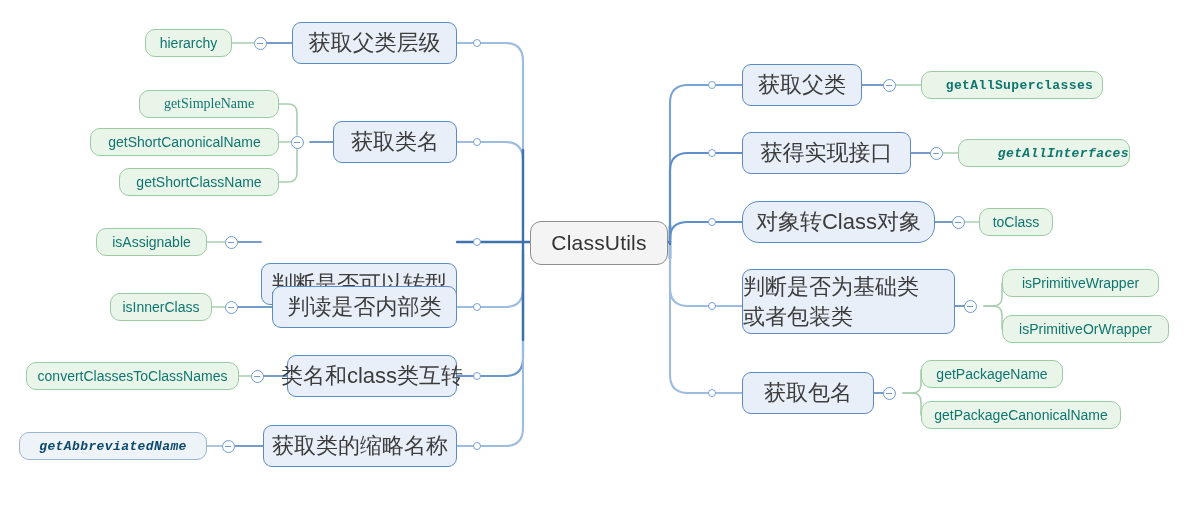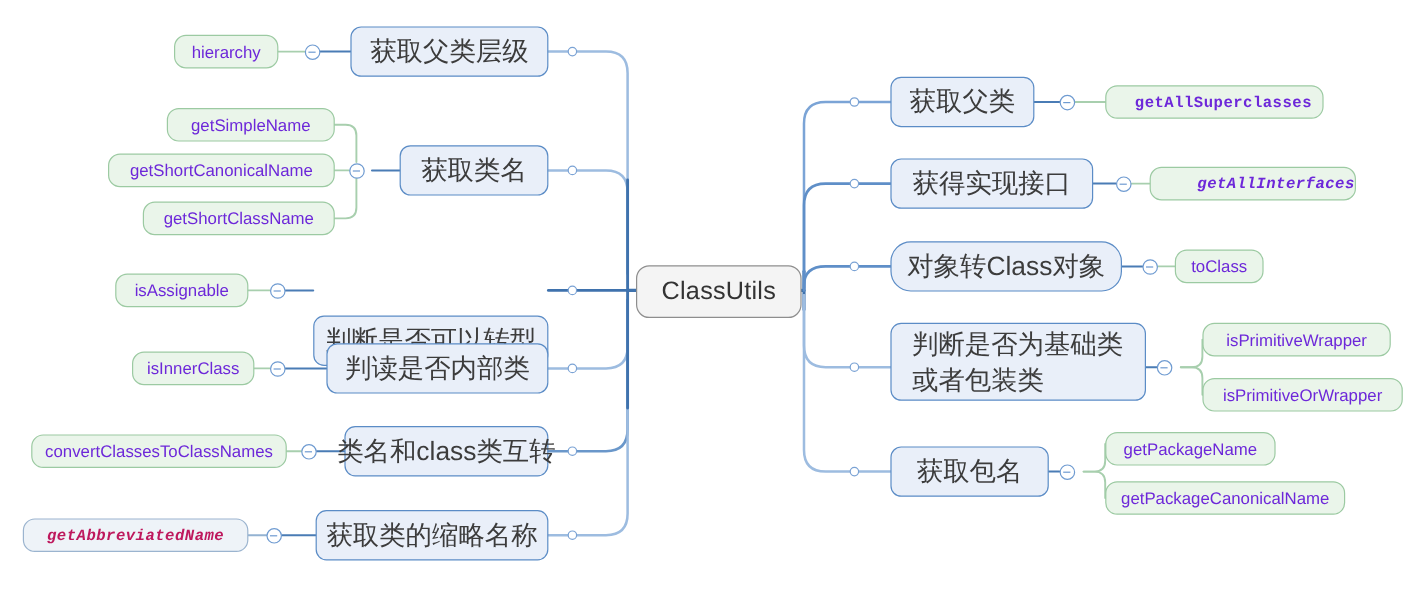--- a/index.html
+++ b/index.html
@@ -44,38 +44,38 @@
   
   .node.blue {
     background: #e9eff9;
     border: 1.3px solid #5b8cc6;
     border-radius: 9px;
     color: #3c3c3c;
     font-size: 22px;
   }
   .node.blue.two-line {
     justify-content: flex-start;
-    padding-left: 17px;
+    padding-left: 0;
     line-height: 1.32;
     text-align: left;
   }
   
   .node.green {
     background: #eaf5ea;
     border: 1.1px solid #9ccaa2;
     border-radius: 10px;
-    color: #6d28d9;
+    color: #0f766e;
     font-size: 14px;
   }
   
   .node.paleblue {
     background: #eef3f8;
     border: 1.1px solid #9bb4cf;
     border-radius: 10px;
-    color: #be185d;
+    color: #0c4a6e;
     font-size: 14px;
   }
   .mono {
     font-family: "Liberation Mono", "DejaVu Sans Mono", monospace;
     font-weight: bold;
     font-size: 13px;
     letter-spacing: .4px;
   }
   .mono.italic { font-style: italic; }
 
@@ -218,21 +218,21 @@
     <span>类名和class类互转</span>
   </div>
   <div class="node blue" style="left:263px; top:425px; width:194px; height:42px;">
     <span>获取类的缩略名称</span>
   </div>
 
   <div class="node green" style="left:145px; top:29px; width:87px; height:28px;">
     <span>hierarchy</span>
   </div>
 
-  <div class="node green" style="left:139px; top:90px; width:140px; height:28px;">
+  <div class="node green" style="left:139px; top:90px; width:140px; height:28px;font-family:Liberation Serif, serif;">
     <span>getSimpleName</span>
   </div>
   <div class="node green" style="left:90px; top:128px; width:189px; height:28px;">
     <span>getShortCanonicalName</span>
   </div>
   <div class="node green" style="left:119px; top:168px; width:160px; height:28px;align-items:center;">
     <span>getShortClassName</span>
   </div>
 
   <div class="node green" style="left:96px; top:228px; width:111px; height:28px;">

